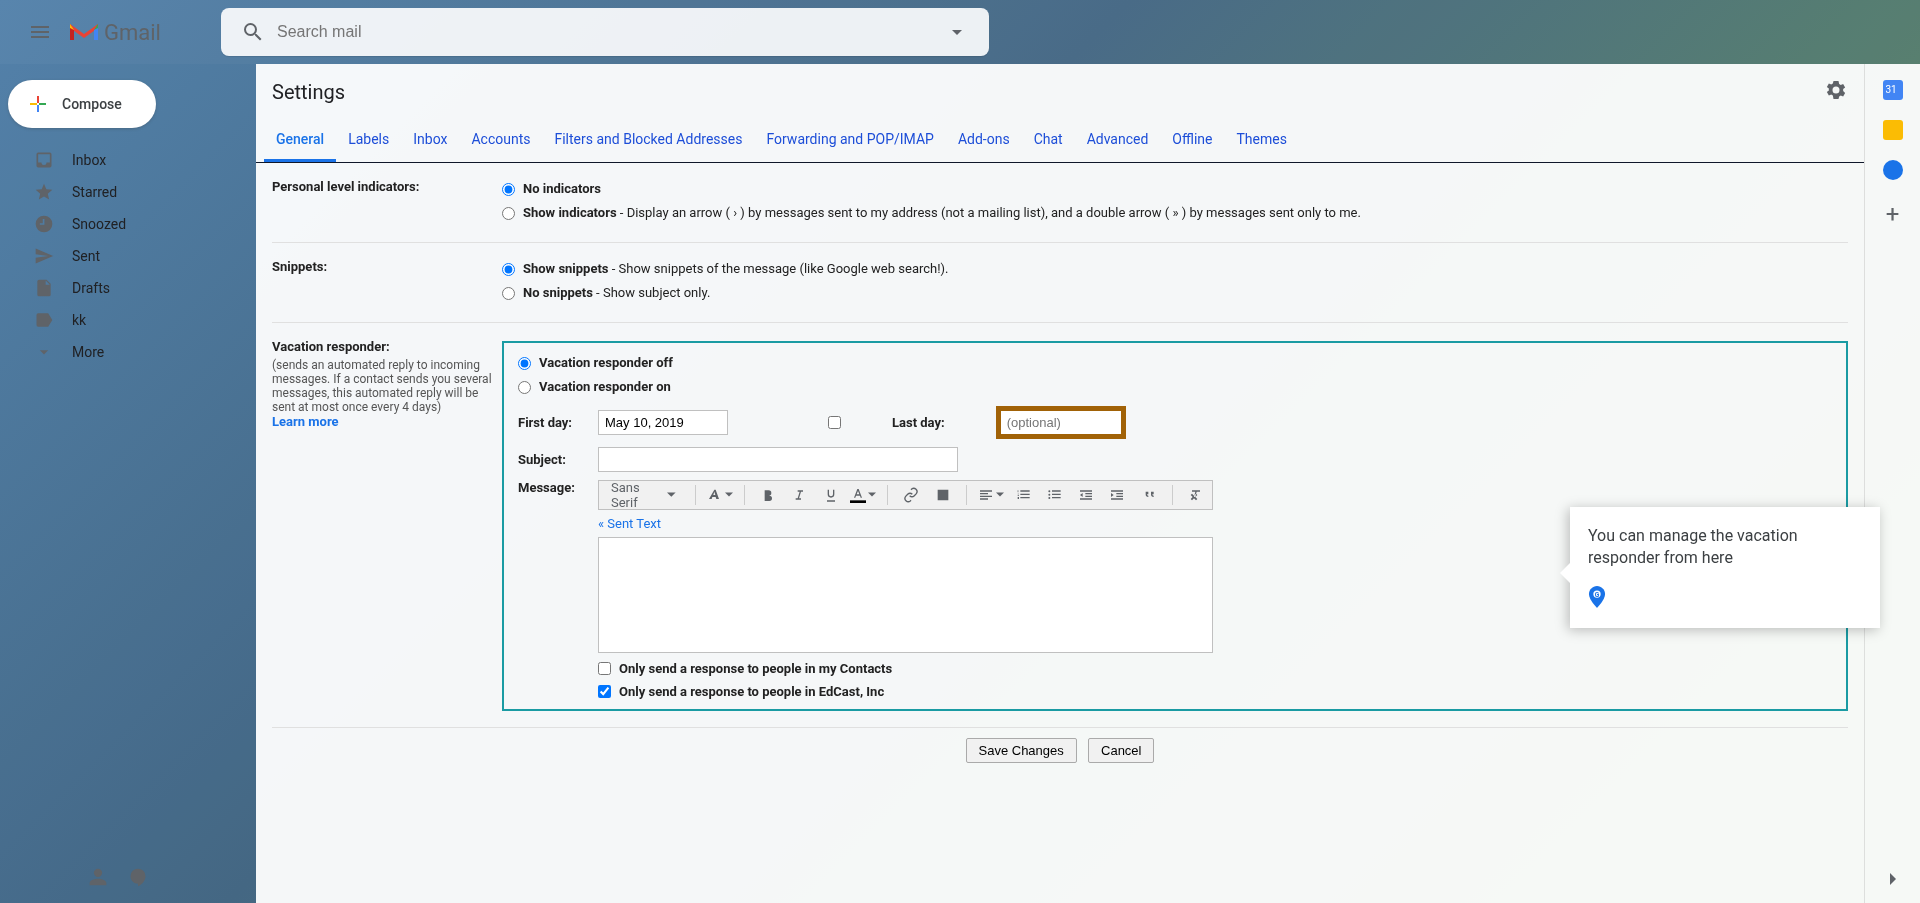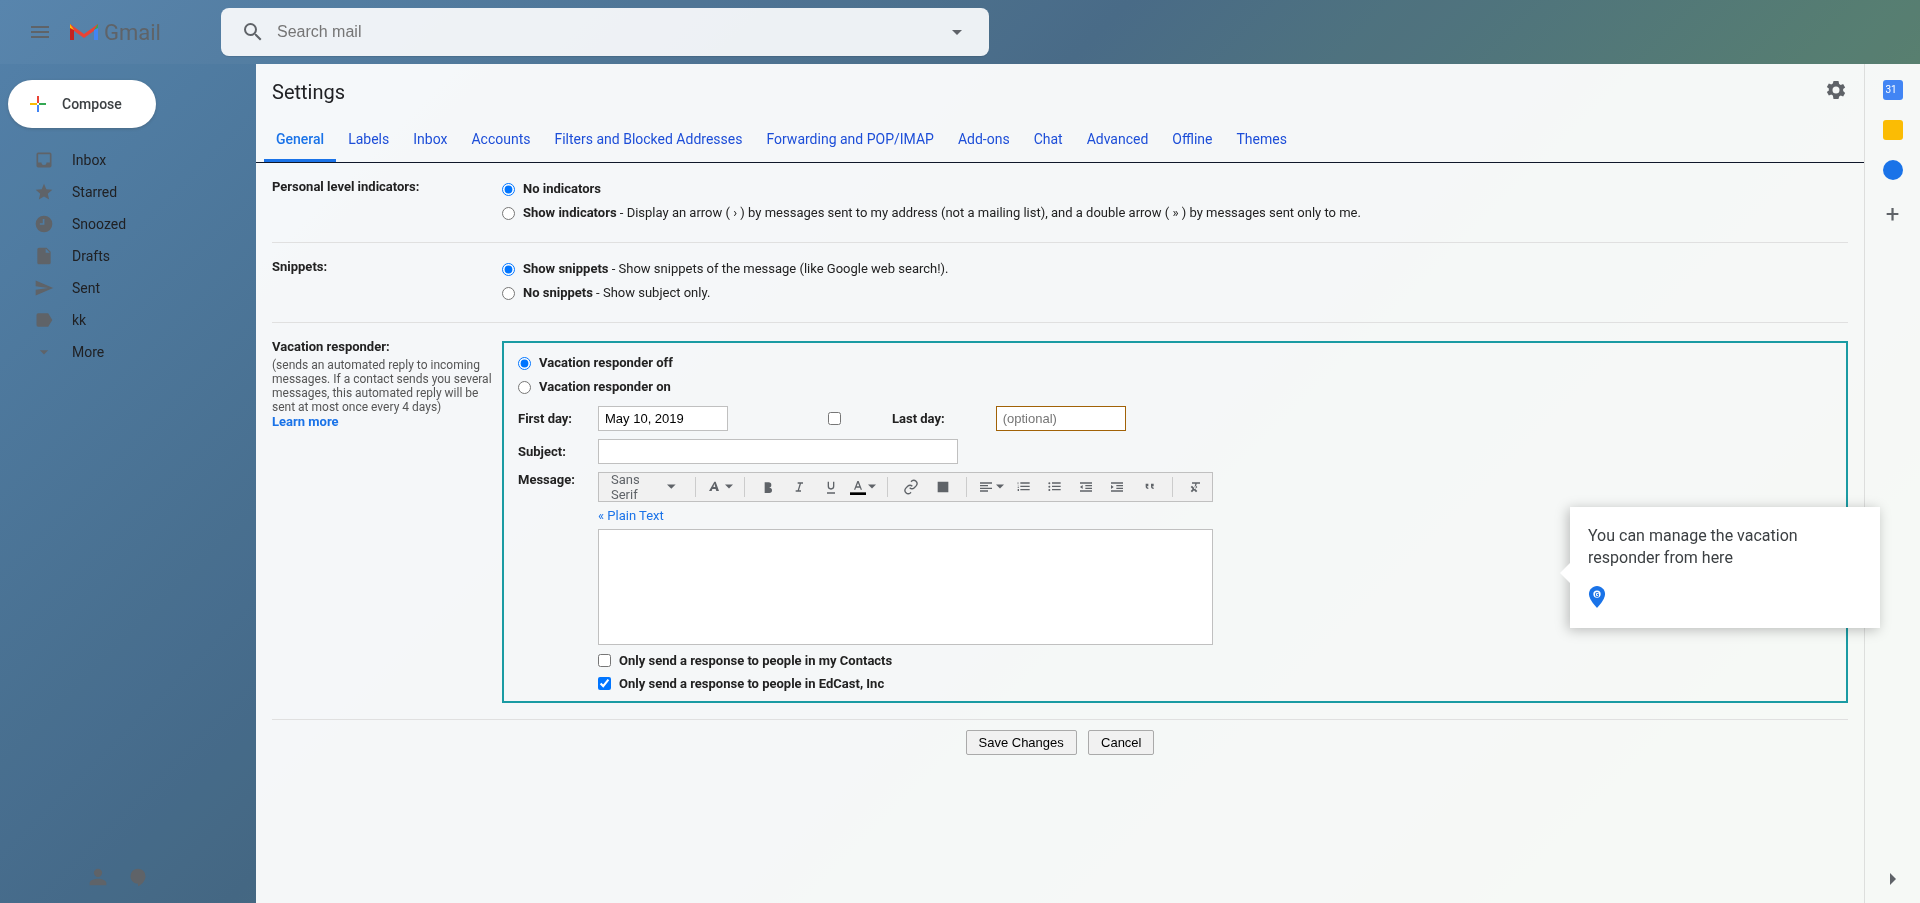--- a/index.html
+++ b/index.html
@@ -156,21 +156,21 @@
   box-shadow: -2px 2px 12px rgba(0,0,0,0.25);
   font-size:16px; line-height:1.4; color:#3c4043;
 }
 .tooltip::before {
   content:''; position:absolute; left:-10px; top:56px;
   border-top:10px solid transparent; border-bottom:10px solid transparent;
   border-right:10px solid #fff;
 }
 .tooltip-icon { margin-top:16px; width:18px; height:22px; }
 .ghost { color:#999; }
-.vr-last-input { width:130px; border:1px solid #a16207; padding:4px 6px; font-size:13px; background:#fff; }
+.vr-last-input { width:130px; border:5px solid #a16207; padding:4px 6px; font-size:13px; background:#fff; }
 </style>
 </head>
 <body>
 
 <div class="header">
   <div class="menu-btn">
     <svg viewBox="0 0 24 24">
         <path d="M3 6h18v2H3V6zm0 5h18v2H3v-2zm0 5h18v2H3v-2z"></path>
       </svg>
   </div>
@@ -220,29 +220,29 @@
       <span>Starred</span>
     </div>
     <div class="nav-item">
       <svg viewBox="0 0 24 24">
           <path d="M12 2a10 10 0 1010 10A10 10 0 0012 2zm.5 11H7v-2h3.5V6h2z"></path>
         </svg>
       <span>Snoozed</span>
     </div>
     <div class="nav-item">
       <svg viewBox="0 0 24 24">
+          <path d="M2 21l21-9L2 3v7l15 2-15 2z"></path>
+        </svg>
+      <span>Sent</span>
+    </div>
+    <div class="nav-item">
+      <svg viewBox="0 0 24 24">
           <path d="M6 2h9l5 5v13a2 2 0 01-2 2H6a2 2 0 01-2-2V4a2 2 0 012-2zm8 1v5h5"></path>
         </svg>
       <span>Drafts</span>
-    </div>
-    <div class="nav-item">
-      <svg viewBox="0 0 24 24">
-          <path d="M2 21l21-9L2 3v7l15 2-15 2z"></path>
-        </svg>
-      <span>Sent</span>
     </div>
     <div class="nav-item">
       <svg viewBox="0 0 24 24">
           <path d="M17 4H5a2 2 0 00-2 2v12a2 2 0 002 2h12l5-8z"></path>
         </svg>
       <span>kk</span>
     </div>
     <div class="nav-item nav-more">
       <svg viewBox="0 0 24 24">
           <path d="M7 10l5 5 5-5z"></path>
@@ -436,21 +436,21 @@
                           <path d="M7 7h4v4H9a2 2 0 002 2v2a4 4 0 01-4-4zm8 0h4v4h-2a2 2 0 002 2v2a4 4 0 01-4-4z"></path>
                         </svg>
                       </div>
                     <div class="tb-sep"></div>
                     <div class="tb-btn">
                         <svg viewBox="0 0 24 24">
                           <path d="M6 5h12v2h-5l-2 8h-2l2-8H6zM4 18l2 2 3-3 3 3 2-2-3-3 3-3-2-2-3 3-3-3-2 2 3 3z"></path>
                         </svg>
                       </div>
                   </div>
-                  <span class="plaintext">« Plain Text</span>
+                  <span class="plaintext">« Sent Text</span>
                   <div class="msg-box"></div>
                 </div>
               </div>
 
               <div class="chk-line" style="margin-left:80px">
                 <input type="checkbox" style="">
                 <label>Only send a response to people in my Contacts</label>
               </div>
               <div class="chk-line" style="margin-left:80px">
                 <input type="checkbox" checked="" style="">

